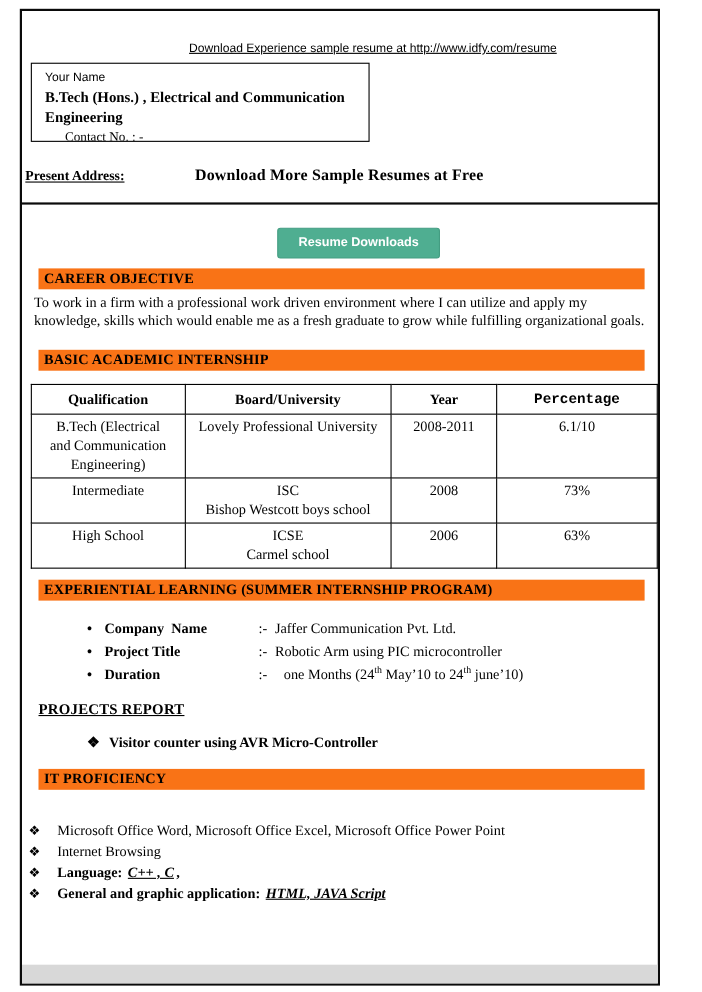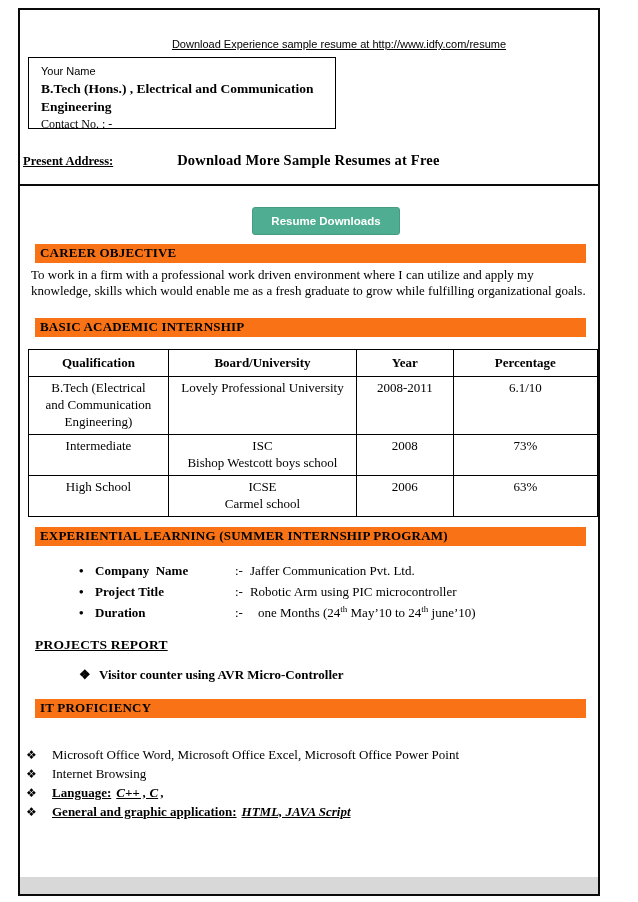--- a/index.html
+++ b/index.html
@@ -17,21 +17,21 @@
     margin:28px 10px 0;text-align:center;padding-left:60px;
     font-family:"Liberation Sans","DejaVu Sans",sans-serif;
     font-size:11px;text-decoration:underline;cursor:pointer;
   }
   .name-box{
     margin:7px 0 0 8px;width:308px;height:72px;border:1px solid #000;
     padding:7px 10px 0 12px;box-sizing:border-box;overflow:hidden;
   }
   .your-name{font-family:"Liberation Sans","DejaVu Sans",sans-serif;font-size:11px;}
   .degree{font-weight:bold;font-size:13.5px;line-height:1.3;margin-top:3px;}
-  .contact{font-size:12px;margin-top:2px;}
+  .contact{font-size:12px;margin-top:2px;margin-left:18px;}
   .email-line{font-size:12.5px;margin-top:4px;text-decoration:underline;cursor:pointer;text-align:right;}
   .address-row{display:flex;align-items:baseline;margin:23px 10px 0 3px;}
   .present-address{font-weight:bold;text-decoration:underline;font-size:12.5px;white-space:nowrap;}
   .promo{font-weight:bold;font-size:14.5px;margin-left:64px;letter-spacing:.2px;}
   .rule{border-top:2px solid #0a0a0a;margin-top:15px;}
   .btn-row{text-align:center;margin-top:21px;padding-left:34px;}
   .btn{
     display:inline-block;background:#4FAE91;border:1px solid #449D82;border-radius:3px;
     color:#fff;font-family:"Liberation Sans","DejaVu Sans",sans-serif;
     font-size:11.5px;font-weight:bold;padding:7px 18px;cursor:pointer;
@@ -46,40 +46,40 @@
   .bar.experiential{margin-top:10px;}
   .bar.it{margin-top:16px;}
   .para{margin:4px 8px 0 11px;font-size:13px;line-height:1.25;}
   
   .acad-table{border-collapse:collapse;margin:12px 0 0 8px;table-layout:fixed;}
   .acad-table th,.acad-table td{
     border:1px solid #000;text-align:center;vertical-align:top;
     font-size:13px;padding:3px 4px;line-height:1.3;
   }
   .acad-table th{font-weight:bold;font-size:13px;padding:5px 4px;}
-  .col-q{width:137px;}.col-b{width:190px;}.col-y{width:95px;}.col-p{width:145px;}
+  .col-q{width:137px;}.col-b{width:190px;}.col-y{width:95px;}.col-p{width:145px;font-family:Liberation Mono, monospace;}
   .row-tall td{height:48px;}
   .row-mid td{height:30px;}
   
   .exp-list{margin-top:17px;}
   .exp-row{display:flex;margin:0 0 5px 59px;font-size:13px;}
   .exp-bullet{width:16px;font-weight:bold;}
   .exp-label{font-weight:bold;width:140px;white-space:pre;}
   .exp-sep{margin-right:7px;}
   .exp-value.indent{margin-left:8px;}
   sup{font-size:9px;line-height:0;}
   
   .projects-title{font-weight:bold;text-decoration:underline;font-size:13.5px;margin:16px 0 0 15px;letter-spacing:.2px;}
   .project-item{display:flex;font-weight:bold;font-size:13px;margin:14px 0 0 59px;}
   .project-bullet{width:20px;}
   
   .it-list{margin-top:29px;}
   .it-row{display:flex;font-size:13px;margin:0 0 3px 6px;align-items:baseline;}
   .it-bullet{width:26px;font-size:12px;}
-  .it-label{font-weight:bold;margin-right:5px;white-space:nowrap;text-decoration:underline;}
+  .it-label{font-weight:bold;margin-right:5px;white-space:nowrap;}
   .it-value{font-weight:bold;font-style:italic;text-decoration:underline;}
   .it-trailing{font-weight:bold;margin-left:2px;}
   .footer-bar{position:absolute;left:0;right:0;bottom:0;height:17px;background:#D8D8D8;}
 </style>
 </head>
 <body>
 
 <div class="page-border">
 
   <div class="top-link">Download Experience sample resume at http://www.idfy.com/resume</div>

